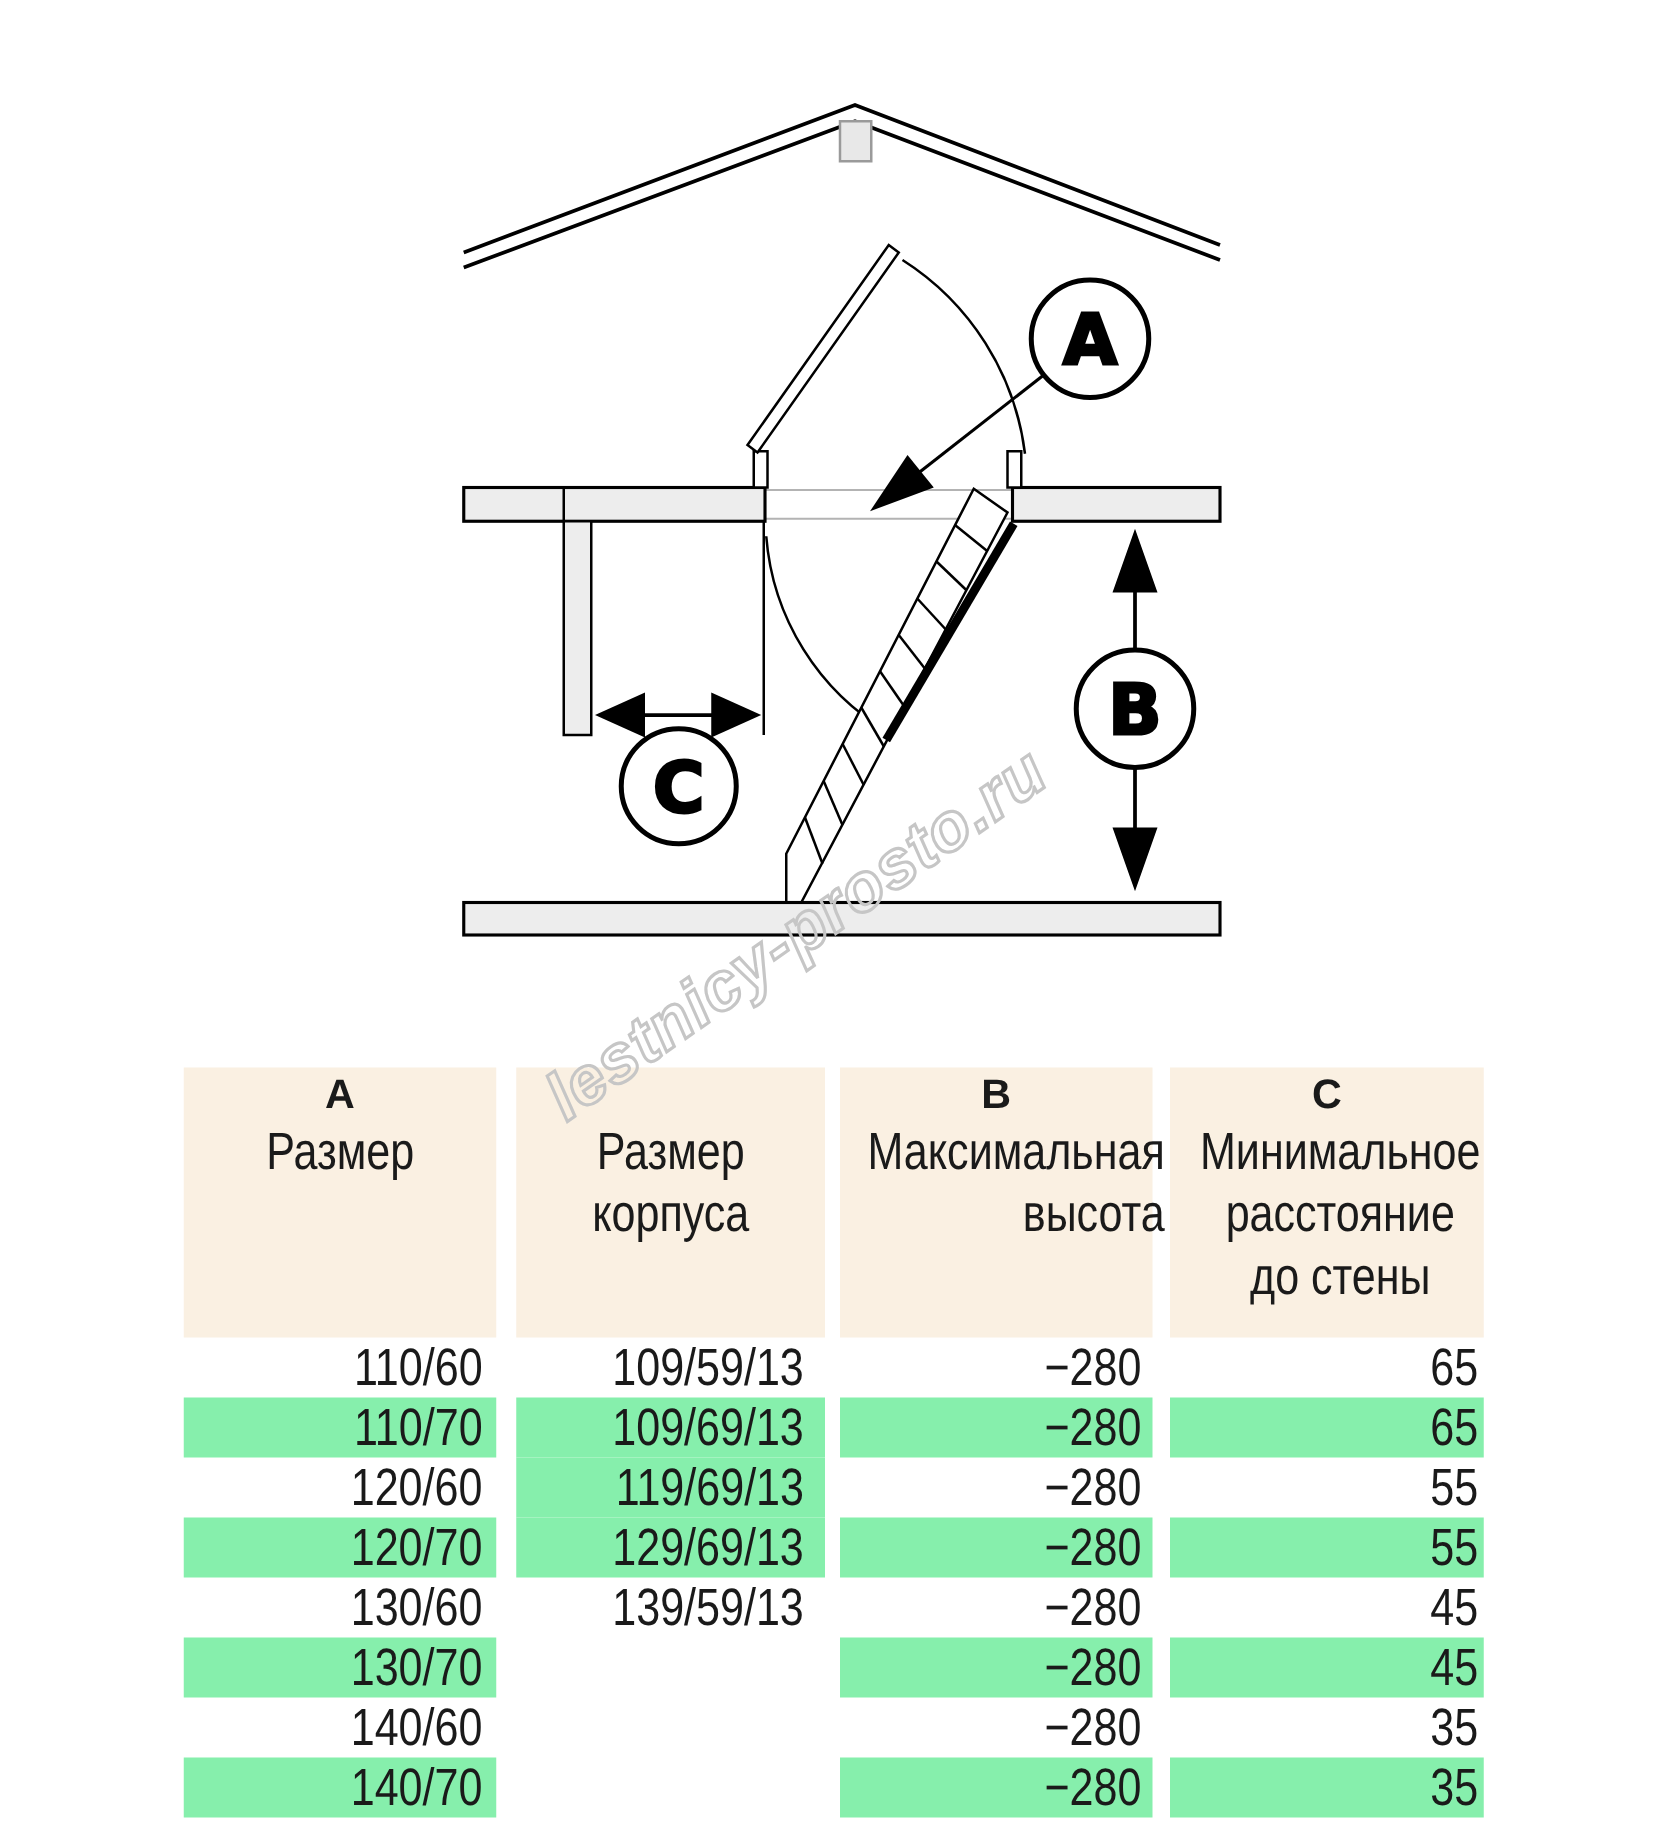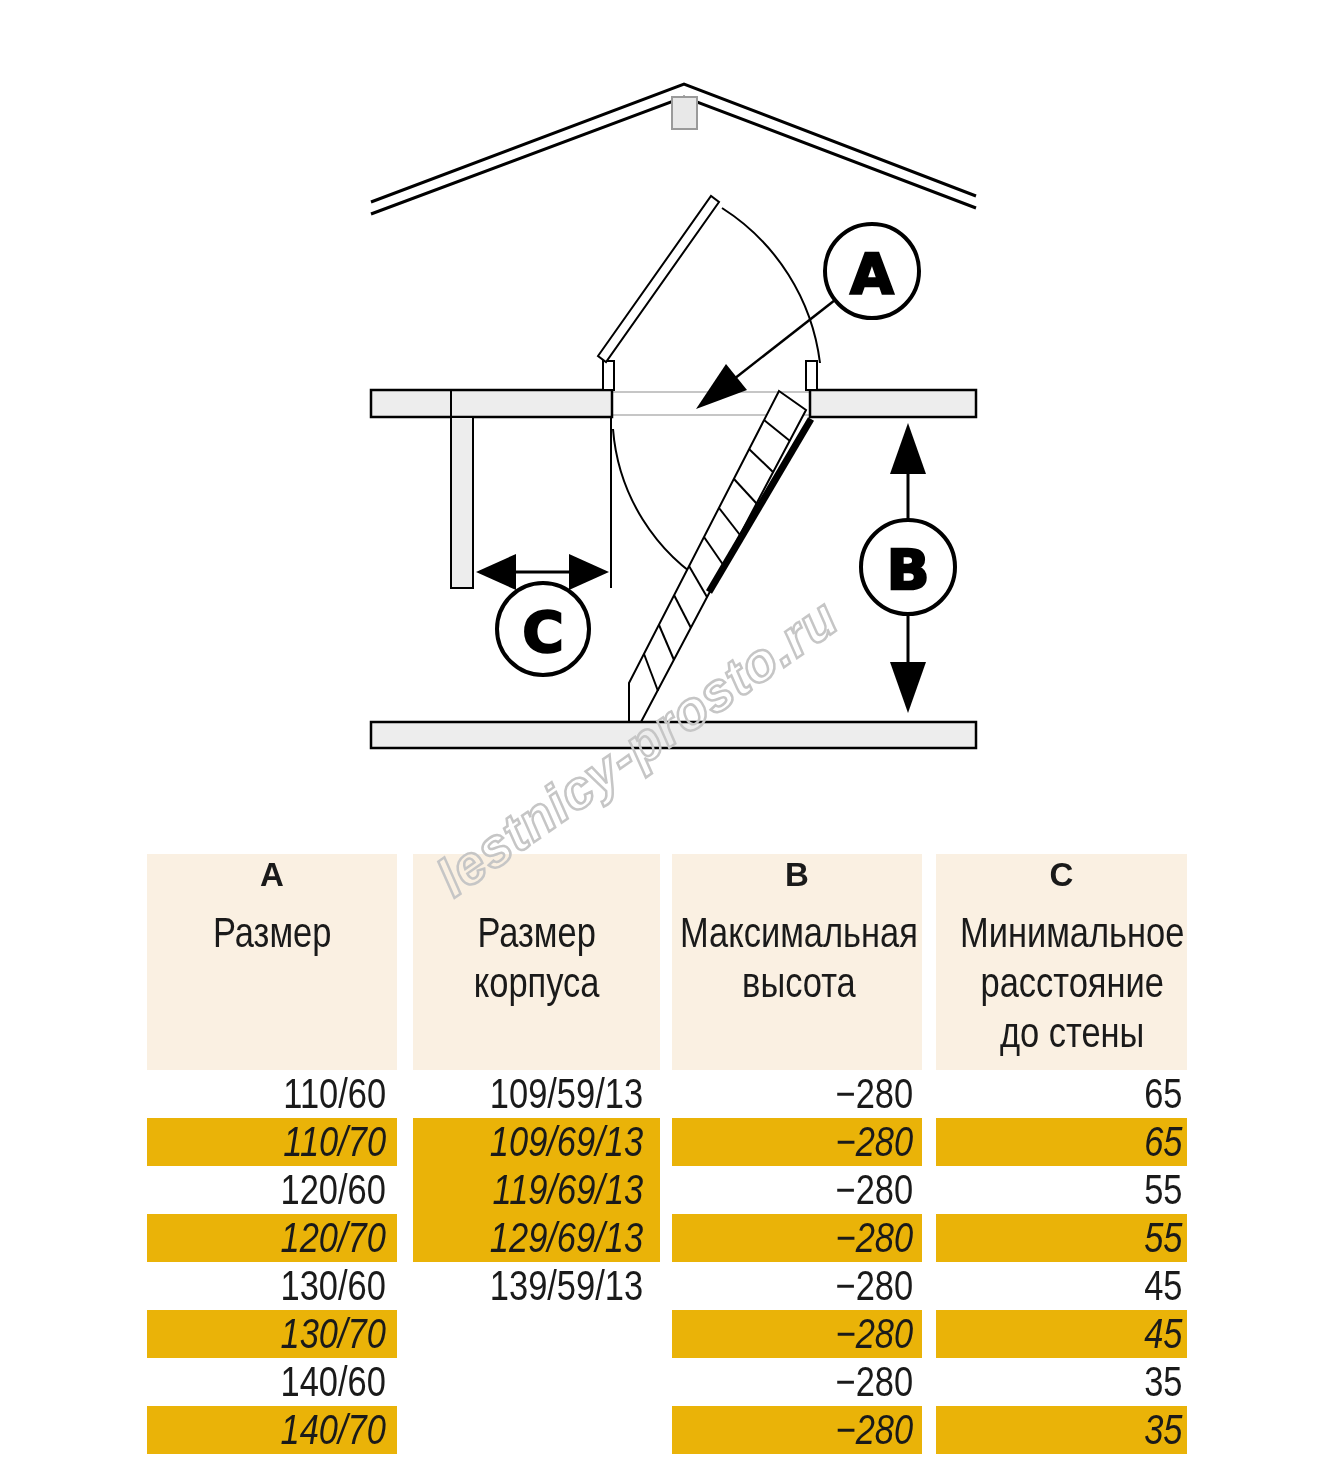--- a/index.html
+++ b/index.html
@@ -21,28 +21,28 @@
   
   .tcol{position:absolute;top:822px;z-index:2;}
   .tcol.c0{left:147px;width:250px;}
   .tcol.c1{left:413px;width:247px;}
   .tcol.c2{left:672px;width:250px;}
   .tcol.c3{left:936px;width:251px;}
 
   .hcell{height:216px;background:#faf0e2;}
   .hletter{margin-top:32px;height:42px;line-height:42px;text-align:center;
            font-weight:bold;font-size:33px;}
-  .htitle{font-size:42px;line-height:50px;font-weight:400;margin-top:12px;}
+  .htitle{font-size:42px;line-height:50px;font-weight:400;margin-top:0;}
   .htitle .cond{white-space:pre-line;}
   .c0 .htitle,.c1 .htitle{text-align:center;}
-  .c2 .htitle{text-align:center;padding-left:8px;}
+  .c2 .htitle{text-align:right;padding-left:22px;}
   .c3 .htitle{text-align:center;padding-left:24px;}
 
   .dcell{height:48px;line-height:48px;text-align:right;font-size:42px;}
-  .dcell.alt{background:#eab308;font-style:italic;}
+  .dcell.alt{background:#86efac;}
 
   .cond{display:inline-block;transform:scaleX(0.82);transform-origin:50% 50%;}
   .c2 .htitle .cond,.c3 .htitle .cond{transform-origin:0 50%;}
 
   
   #diagram .ln{stroke:#000;fill:none;}
   #diagram text{font-family:"DejaVu Sans","Liberation Sans",sans-serif;
                 font-weight:bold;font-size:56px;fill:#000;stroke:#000;stroke-width:2.5px;}
 </style>
 </head>

